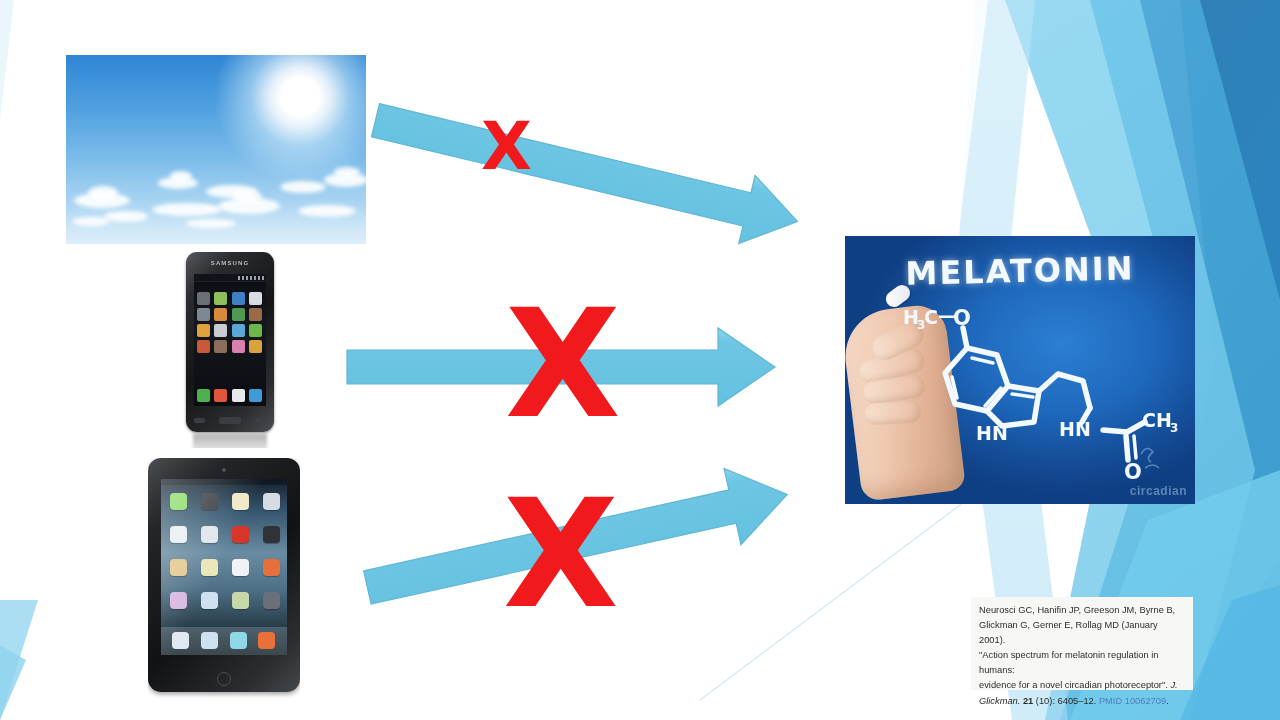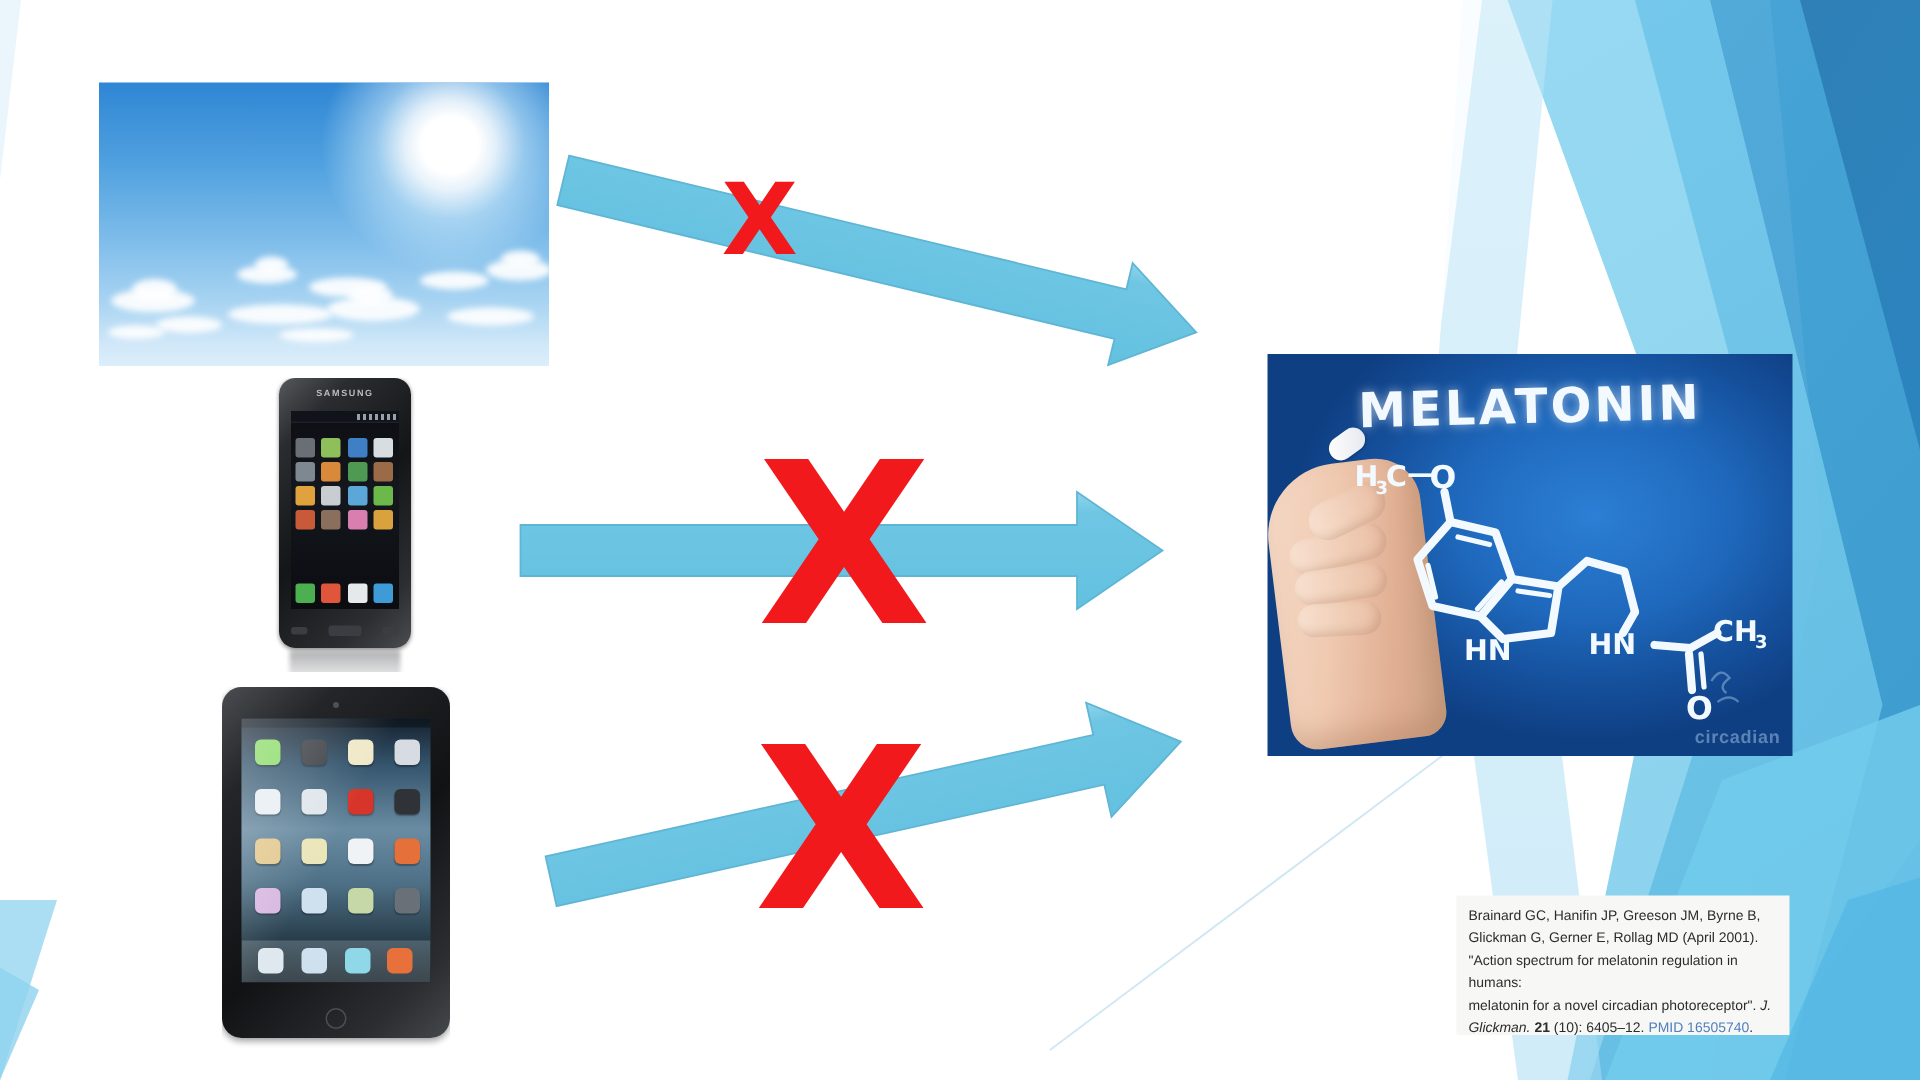--- a/index.html
+++ b/index.html
@@ -375,20 +375,20 @@
       <g stroke="rgba(190,220,245,.4)" stroke-width="1.6" fill="none">
         <path d="M 296,218 q 6,-10 12,-2 q -8,6 -2,10"></path>
         <path d="M 300,232 q 8,-6 14,0"></path>
       </g>
     </svg>
 
     <div class="mel-watermark">circadian</div>
   </div>
 
   <div id="citation">
-    <div>Brainard GC, Hanifin JP, Greeson JM, Byrne B,</div>
-    <div>Glickman G, Gerner E, Rollag MD (April 2001).</div>
+    <div>Neurosci GC, Hanifin JP, Greeson JM, Byrne B,</div>
+    <div>Glickman G, Gerner E, Rollag MD (January 2001).</div>
     <div>"Action spectrum for melatonin regulation in humans:</div>
-    <div><span>melatonin for a novel circadian photoreceptor". </span><span class="ital">J.</span></div>
-    <div><span class="ital">Glickman.</span><span> </span><span class="bold">21</span><span> (10): 6405–12. </span><span class="pmid">PMID 16505740</span><span>.</span></div>
+    <div><span>evidence for a novel circadian photoreceptor". </span><span class="ital">J.</span></div>
+    <div><span class="ital">Glickman.</span><span> </span><span class="bold">21</span><span> (10): 6405–12. </span><span class="pmid">PMID 10062709</span><span>.</span></div>
   </div>
 
 </div>
 
 </body></html>

